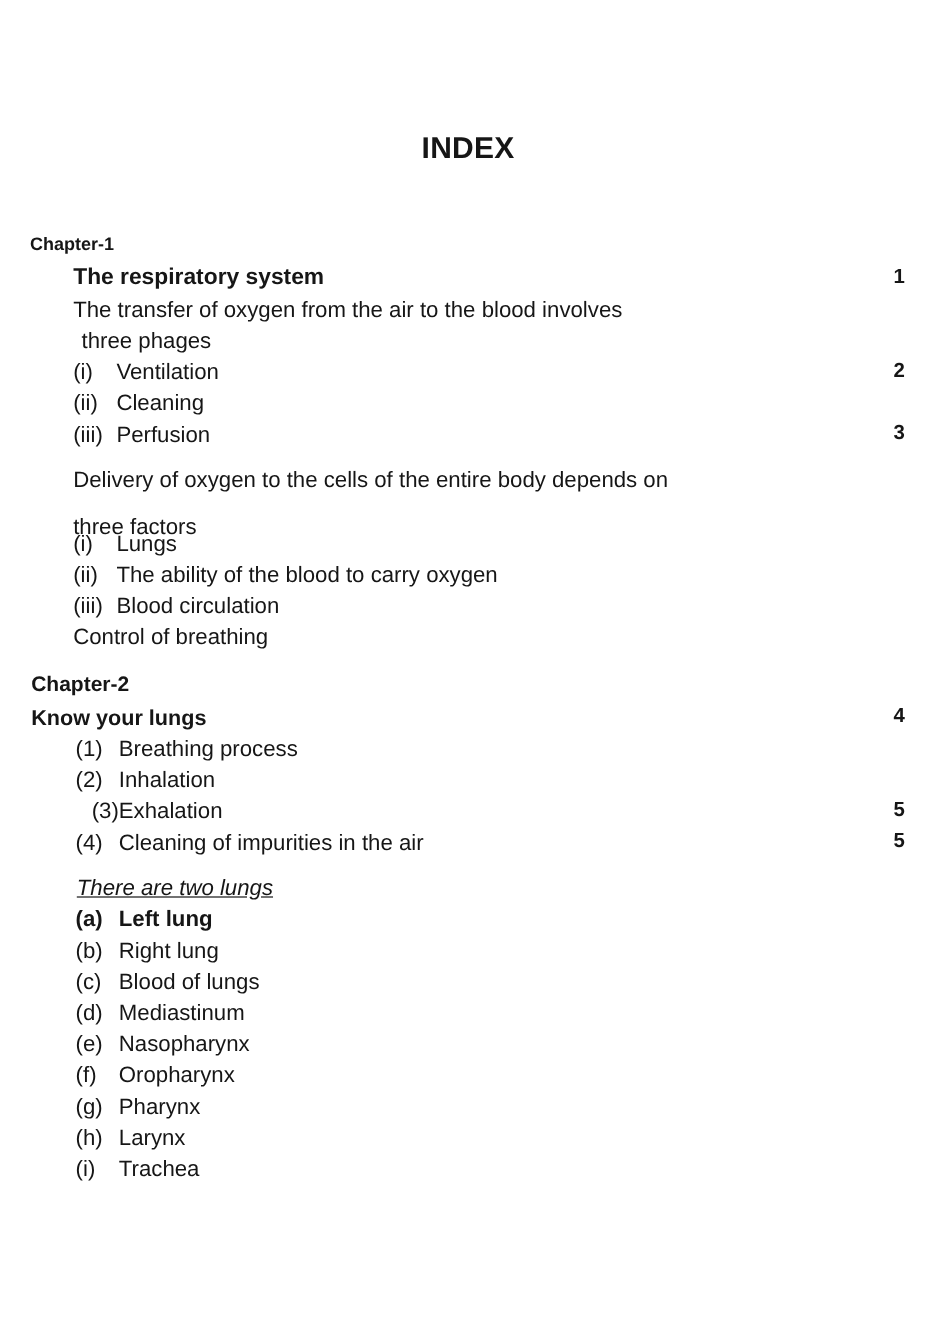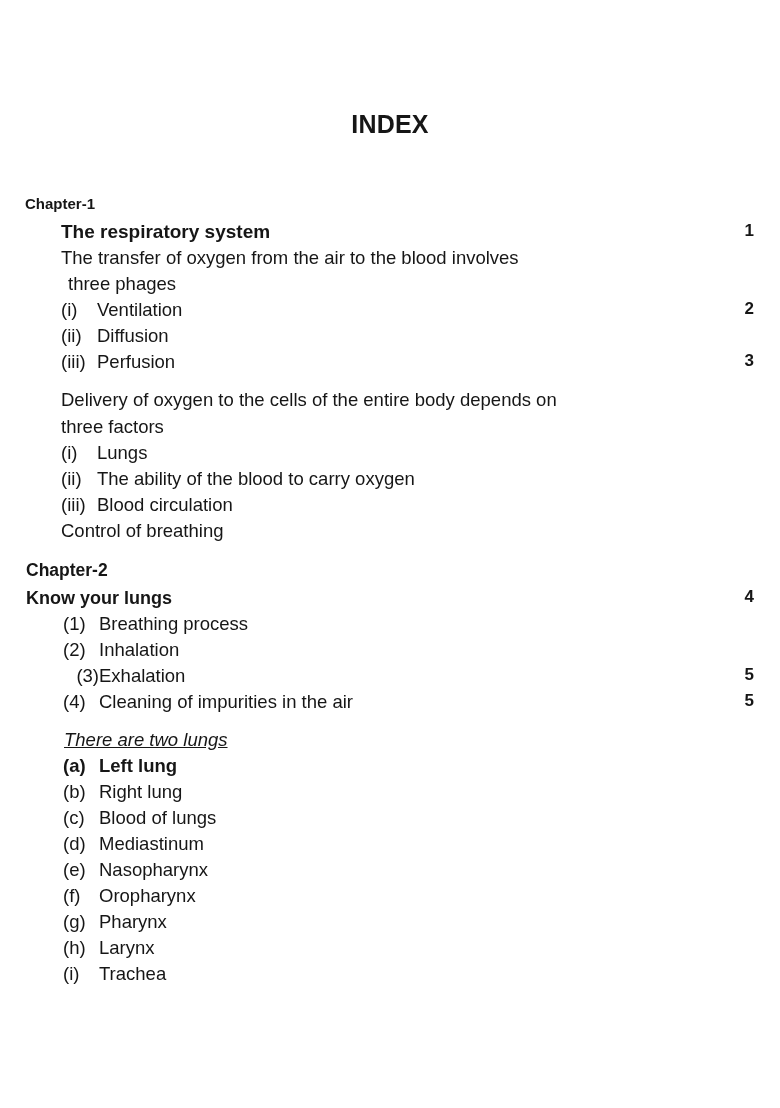--- a/index.html
+++ b/index.html
@@ -24,30 +24,30 @@
 
 <div class="line" style="left:61px; top:247px;">The transfer of oxygen from the air to the blood involves</div>
 <div class="line" style="left:68px; top:273px;">three phages</div>
 
 <div class="line" style="left:61px; top:299px;">
   <span class="lbl" style="width:36px;">(i)</span><span>Ventilation</span>
 </div>
 <div class="pg" style="top:298px;">2</div>
 
 <div class="line" style="left:61px; top:325px;">
-  <span class="lbl" style="width:36px;">(ii)</span><span>Diffusion</span>
+  <span class="lbl" style="width:36px;">(ii)</span><span>Cleaning</span>
 </div>
 
 <div class="line" style="left:61px; top:351px;">
   <span class="lbl" style="width:36px;">(iii)</span><span>Perfusion</span>
 </div>
 <div class="pg" style="top:350px;">3</div>
 
 <div class="line" style="left:61px; top:389px;">Delivery of oxygen to the cells of the entire body depends on</div>
-<div class="line" style="left:61px; top:416px;text-align:right;">three factors</div>
+<div class="line" style="left:61px; top:428px;text-align:right;">three factors</div>
 
 <div class="line" style="left:61px; top:442px;">
   <span class="lbl" style="width:36px;">(i)</span><span>Lungs</span>
 </div>
 <div class="line" style="left:61px; top:468px;">
   <span class="lbl" style="width:36px;">(ii)</span><span>The ability of the blood to carry oxygen</span>
 </div>
 <div class="line" style="left:61px; top:494px;">
   <span class="lbl" style="width:36px;">(iii)</span><span>Blood circulation</span>
 </div>

